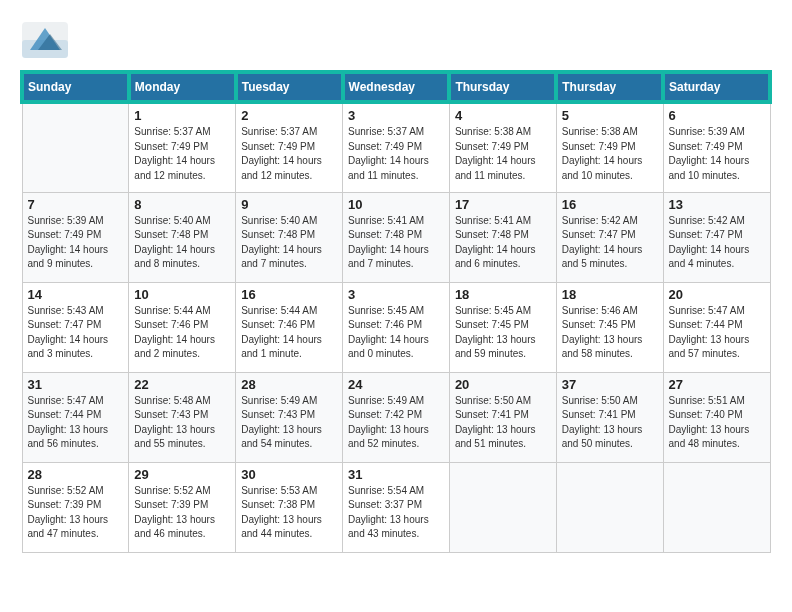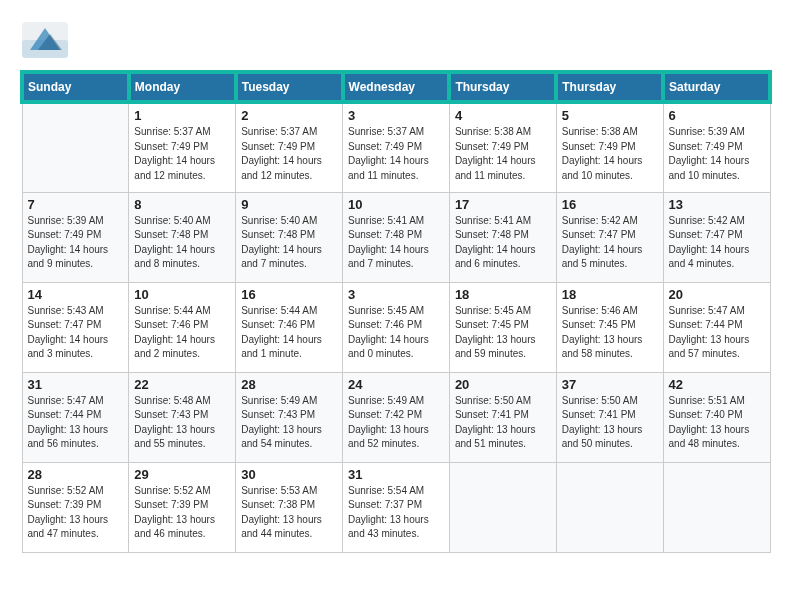--- a/index.html
+++ b/index.html
@@ -315,21 +315,21 @@
 and 51 minutes.</div>
         </td>
         <td>
           <span class="day-number">37</span>
           <div class="day-info" style="white-space: pre-line;">Sunrise: 5:50 AM
 Sunset: 7:41 PM
 Daylight: 13 hours
 and 50 minutes.</div>
         </td>
         <td>
-          <span class="day-number">42</span>
+          <span class="day-number">27</span>
           <div class="day-info" style="white-space: pre-line;">Sunrise: 5:51 AM
 Sunset: 7:40 PM
 Daylight: 13 hours
 and 48 minutes.</div>
         </td>
       </tr>
       <tr>
         <td>
           <span class="day-number">28</span>
           <div class="day-info" style="white-space: pre-line;">Sunrise: 5:52 AM
@@ -347,21 +347,21 @@
         <td>
           <span class="day-number">30</span>
           <div class="day-info" style="white-space: pre-line;">Sunrise: 5:53 AM
 Sunset: 7:38 PM
 Daylight: 13 hours
 and 44 minutes.</div>
         </td>
         <td>
           <span class="day-number">31</span>
           <div class="day-info" style="white-space: pre-line;">Sunrise: 5:54 AM
-Sunset: 7:37 PM
+Sunset: 3:37 PM
 Daylight: 13 hours
 and 43 minutes.</div>
         </td>
         <td class="empty-cell"></td>
         <td class="empty-cell"></td>
         <td class="empty-cell"></td>
       </tr>
     </tbody>
 </table>
 

